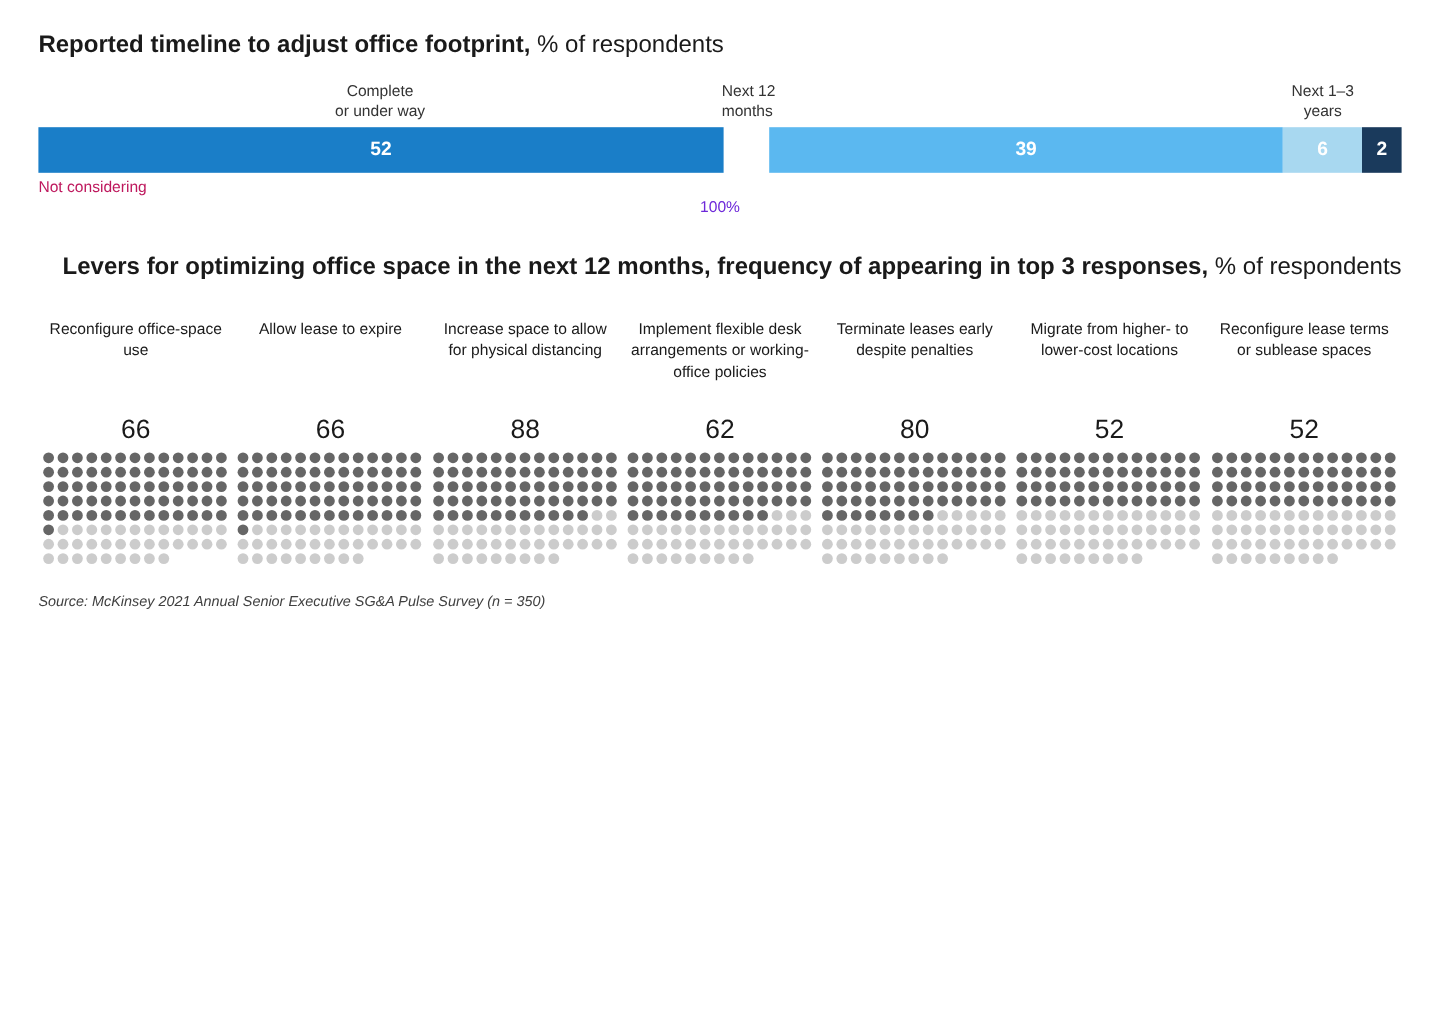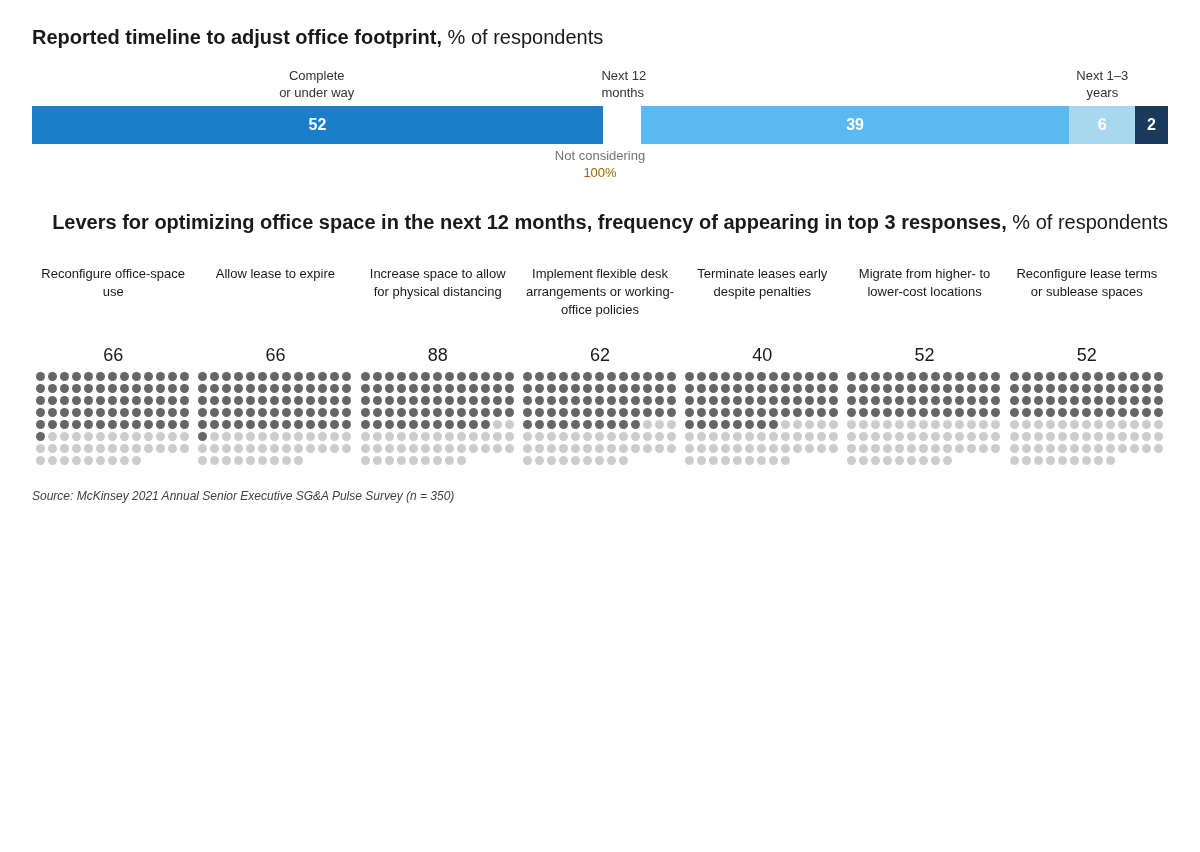--- a/index.html
+++ b/index.html
@@ -51,30 +51,30 @@
       color: #fff;
       height: 100%;
     }
     .bar-seg-dark { background: #1a7ec8; }
     .bar-seg-mid  { background: #5bb8f0; margin-left: 38px; }
     .bar-seg-light{ background: #a8d8f0; }
     .bar-seg-dark2{ background: #1a3a5c; color: #fff; }
 
     .not-considering-row {
       display: flex;
-      justify-content: center;
+      justify-content: flex-start;
       font-size: 13px;
-      color: #737373;
+      color: #be185d;
       margin-bottom: 2px;
     }
     .hundred-row {
       display: flex;
       justify-content: center;
       font-size: 13px;
-      color: #a16207;
+      color: #6d28d9;
       margin-bottom: 28px;
     }
 
     
     .section2-title {
       font-size: 20px;
       font-weight: bold;
       margin-bottom: 9px;
       line-height: 1.4;
       text-align: right;
@@ -100,21 +100,21 @@
       color: #1a1a1a;
       text-align: center;
       line-height: 1.4;
       min-height: 72px;
       display: flex;
       align-items: flex-start;
       justify-content: center;
       margin-top: 20px;
     }
     .lever-value {
-      font-size: 18px;
+      font-size: 22px;
       font-weight: normal;
       color: #1a1a1a;
       margin: 8px 0 6px 0;
       text-align: center;
     }
     .dot-grid {
       display: flex;
       flex-wrap: wrap;
       gap: 3px;
       width: 100%;
@@ -589,21 +589,21 @@
         <div class="dot dot-empty"></div>
         <div class="dot dot-empty"></div>
         <div class="dot dot-empty"></div>
         <div class="dot dot-empty"></div>
         <div class="dot dot-empty"></div>
         <div class="dot dot-empty"></div>
       </div>
     </div>
     <div class="lever-col">
       <div class="lever-label">Terminate leases early despite penalties</div>
-      <div class="lever-value">40</div>
+      <div class="lever-value">80</div>
       <div class="dot-grid">
         <div class="dot dot-filled"></div>
         <div class="dot dot-filled"></div>
         <div class="dot dot-filled"></div>
         <div class="dot dot-filled"></div>
         <div class="dot dot-filled"></div>
         <div class="dot dot-filled"></div>
         <div class="dot dot-filled"></div>
         <div class="dot dot-filled"></div>
         <div class="dot dot-filled"></div>

